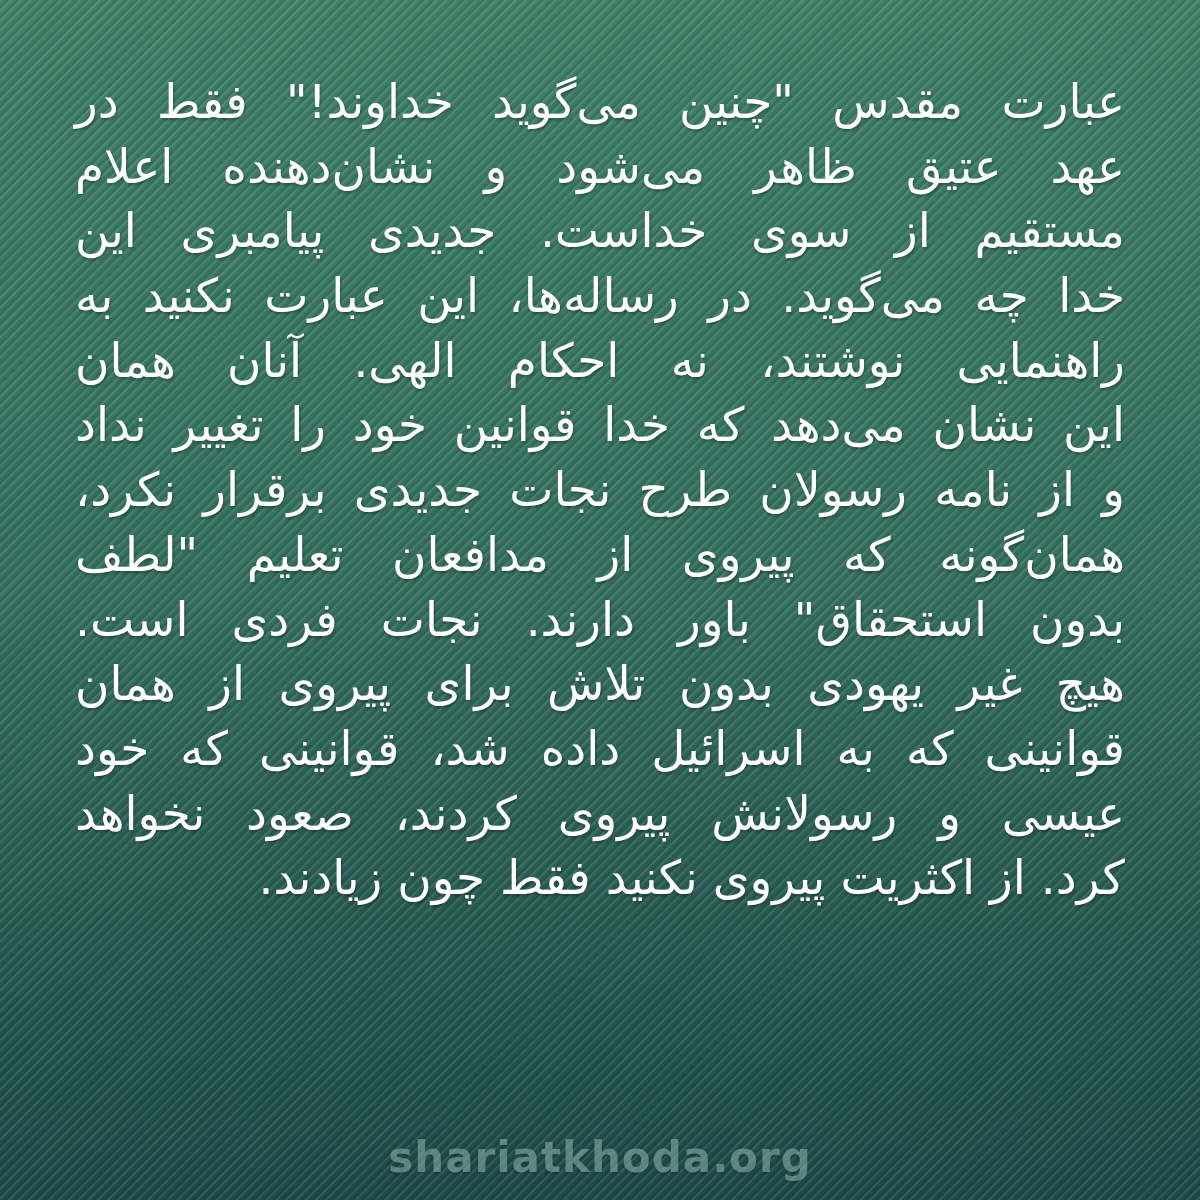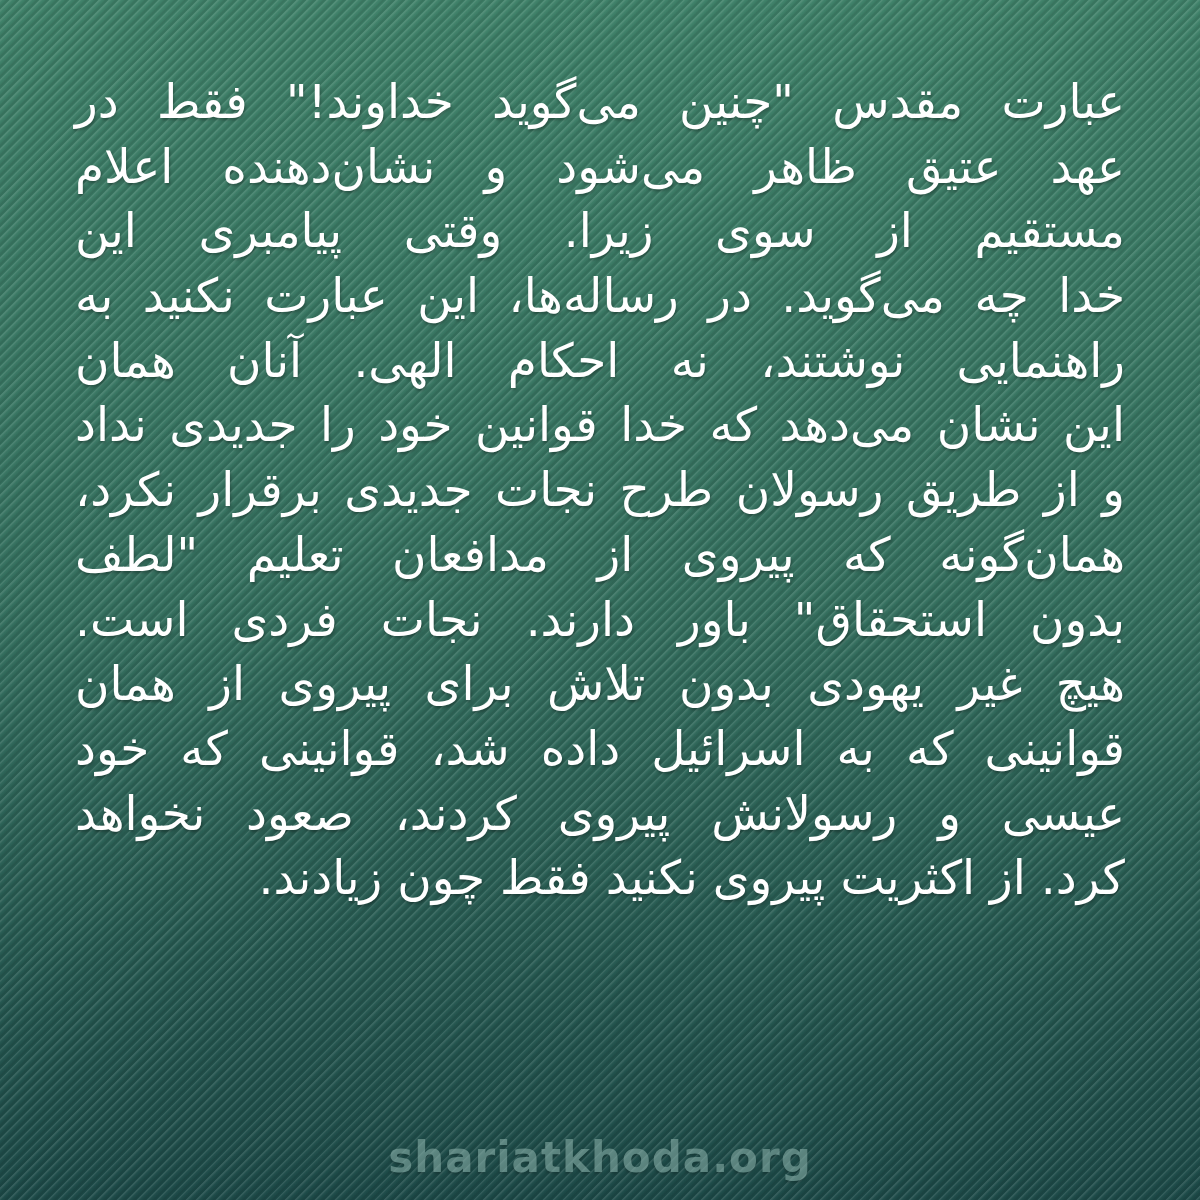--- a/index.html
+++ b/index.html
@@ -69,25 +69,25 @@
 </style>
 </head>
 <body>
 
 <div class="canvas" style="background: linear-gradient(rgb(63, 129, 105), rgb(53, 112, 95) 50%, rgb(29, 74, 72));">
   <div class="stripes"></div>
 
   <div class="quote" dir="rtl" lang="fa" style="color: rgb(255, 255, 255);">
     <div class="line">عبارت مقدس "چنین می‌گوید خداوند!" فقط در</div>
     <div class="line">عهد عتیق ظاهر می‌شود و نشان‌دهنده اعلام</div>
-    <div class="line">مستقیم از سوی زیرا. وقتی پیامبری این</div>
+    <div class="line">مستقیم از سوی خداست. جدیدی پیامبری این</div>
     <div class="line">خدا چه می‌گوید. در رساله‌ها، این عبارت نکنید به</div>
     <div class="line">راهنمایی نوشتند، نه احکام الهی. آنان همان</div>
-    <div class="line">این نشان می‌دهد که خدا قوانین خود را جدیدی نداد</div>
-    <div class="line">و از طریق رسولان طرح نجات جدیدی برقرار نکرد،</div>
+    <div class="line">این نشان می‌دهد که خدا قوانین خود را تغییر نداد</div>
+    <div class="line">و از نامه رسولان طرح نجات جدیدی برقرار نکرد،</div>
     <div class="line">همان‌گونه که پیروی از مدافعان تعلیم "لطف</div>
     <div class="line">بدون استحقاق" باور دارند. نجات فردی است.</div>
     <div class="line">هیچ غیر یهودی بدون تلاش برای پیروی از همان</div>
     <div class="line">قوانینی که به اسرائیل داده شد، قوانینی که خود</div>
     <div class="line">عیسی و رسولانش پیروی کردند، صعود نخواهد</div>
     <div class="line line-last">کرد. از اکثریت پیروی نکنید فقط چون زیادند.</div>
   </div>
 
   <div class="watermark" style="color: rgb(143, 181, 174); text-align: center;">shariatkhoda.org</div>
 </div>

